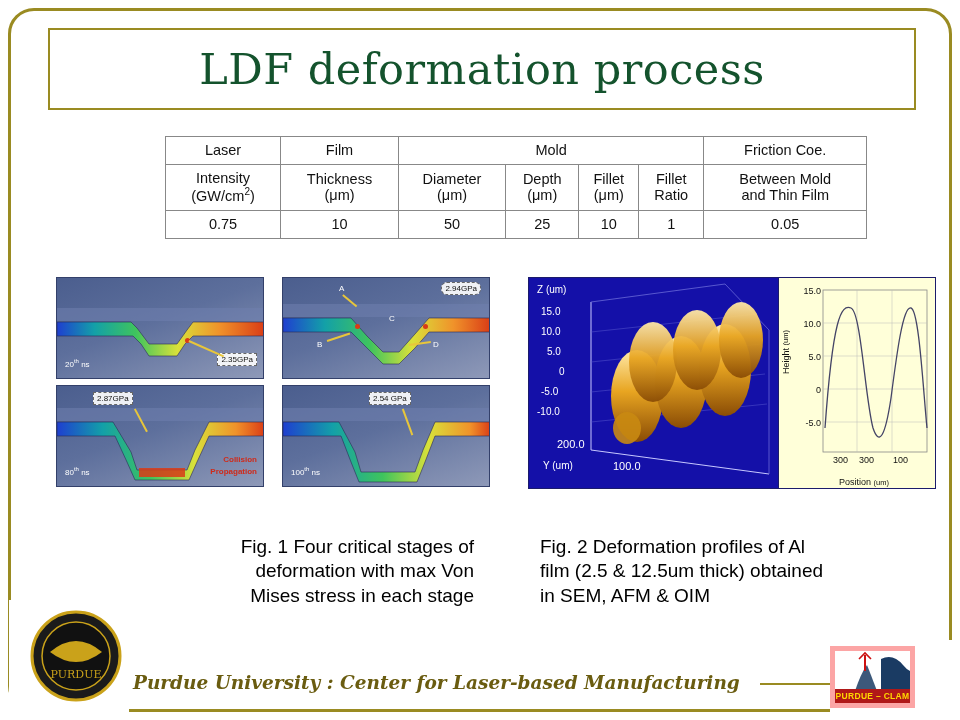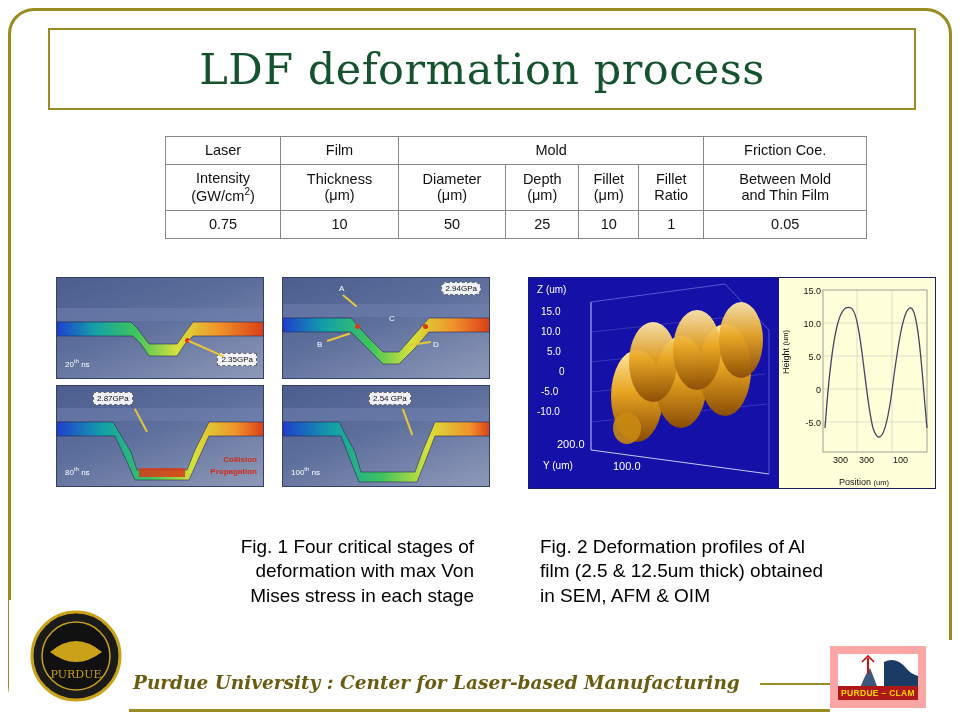--- a/index.html
+++ b/index.html
@@ -170,22 +170,22 @@
   .footer-rule{
     position:absolute;
     left:760px;top:683px;width:72px;height:2px;background:#9a8b22;
   }
   
   .seal{
     position:absolute;left:28px;top:608px;width:96px;height:96px;
   }
   
   .clam{
-    position:absolute;left:830px;top:646px;width:96px;height:62px;
-    border:8px solid #fca5a5;
+    position:absolute;left:830px;top:646px;width:85px;height:62px;
+    border:5px solid #fca5a5;
     background:#ffffff;
     box-sizing:border-box;
     overflow:hidden;
   }
   .clam-bar{
     position:absolute;left:0;bottom:0;width:100%;height:14px;
     background:#b01818;color:#ffd700;font-size:8.5px;font-weight:bold;
     display:flex;align-items:center;justify-content:center;letter-spacing:0.3px;
   }
 </style>

